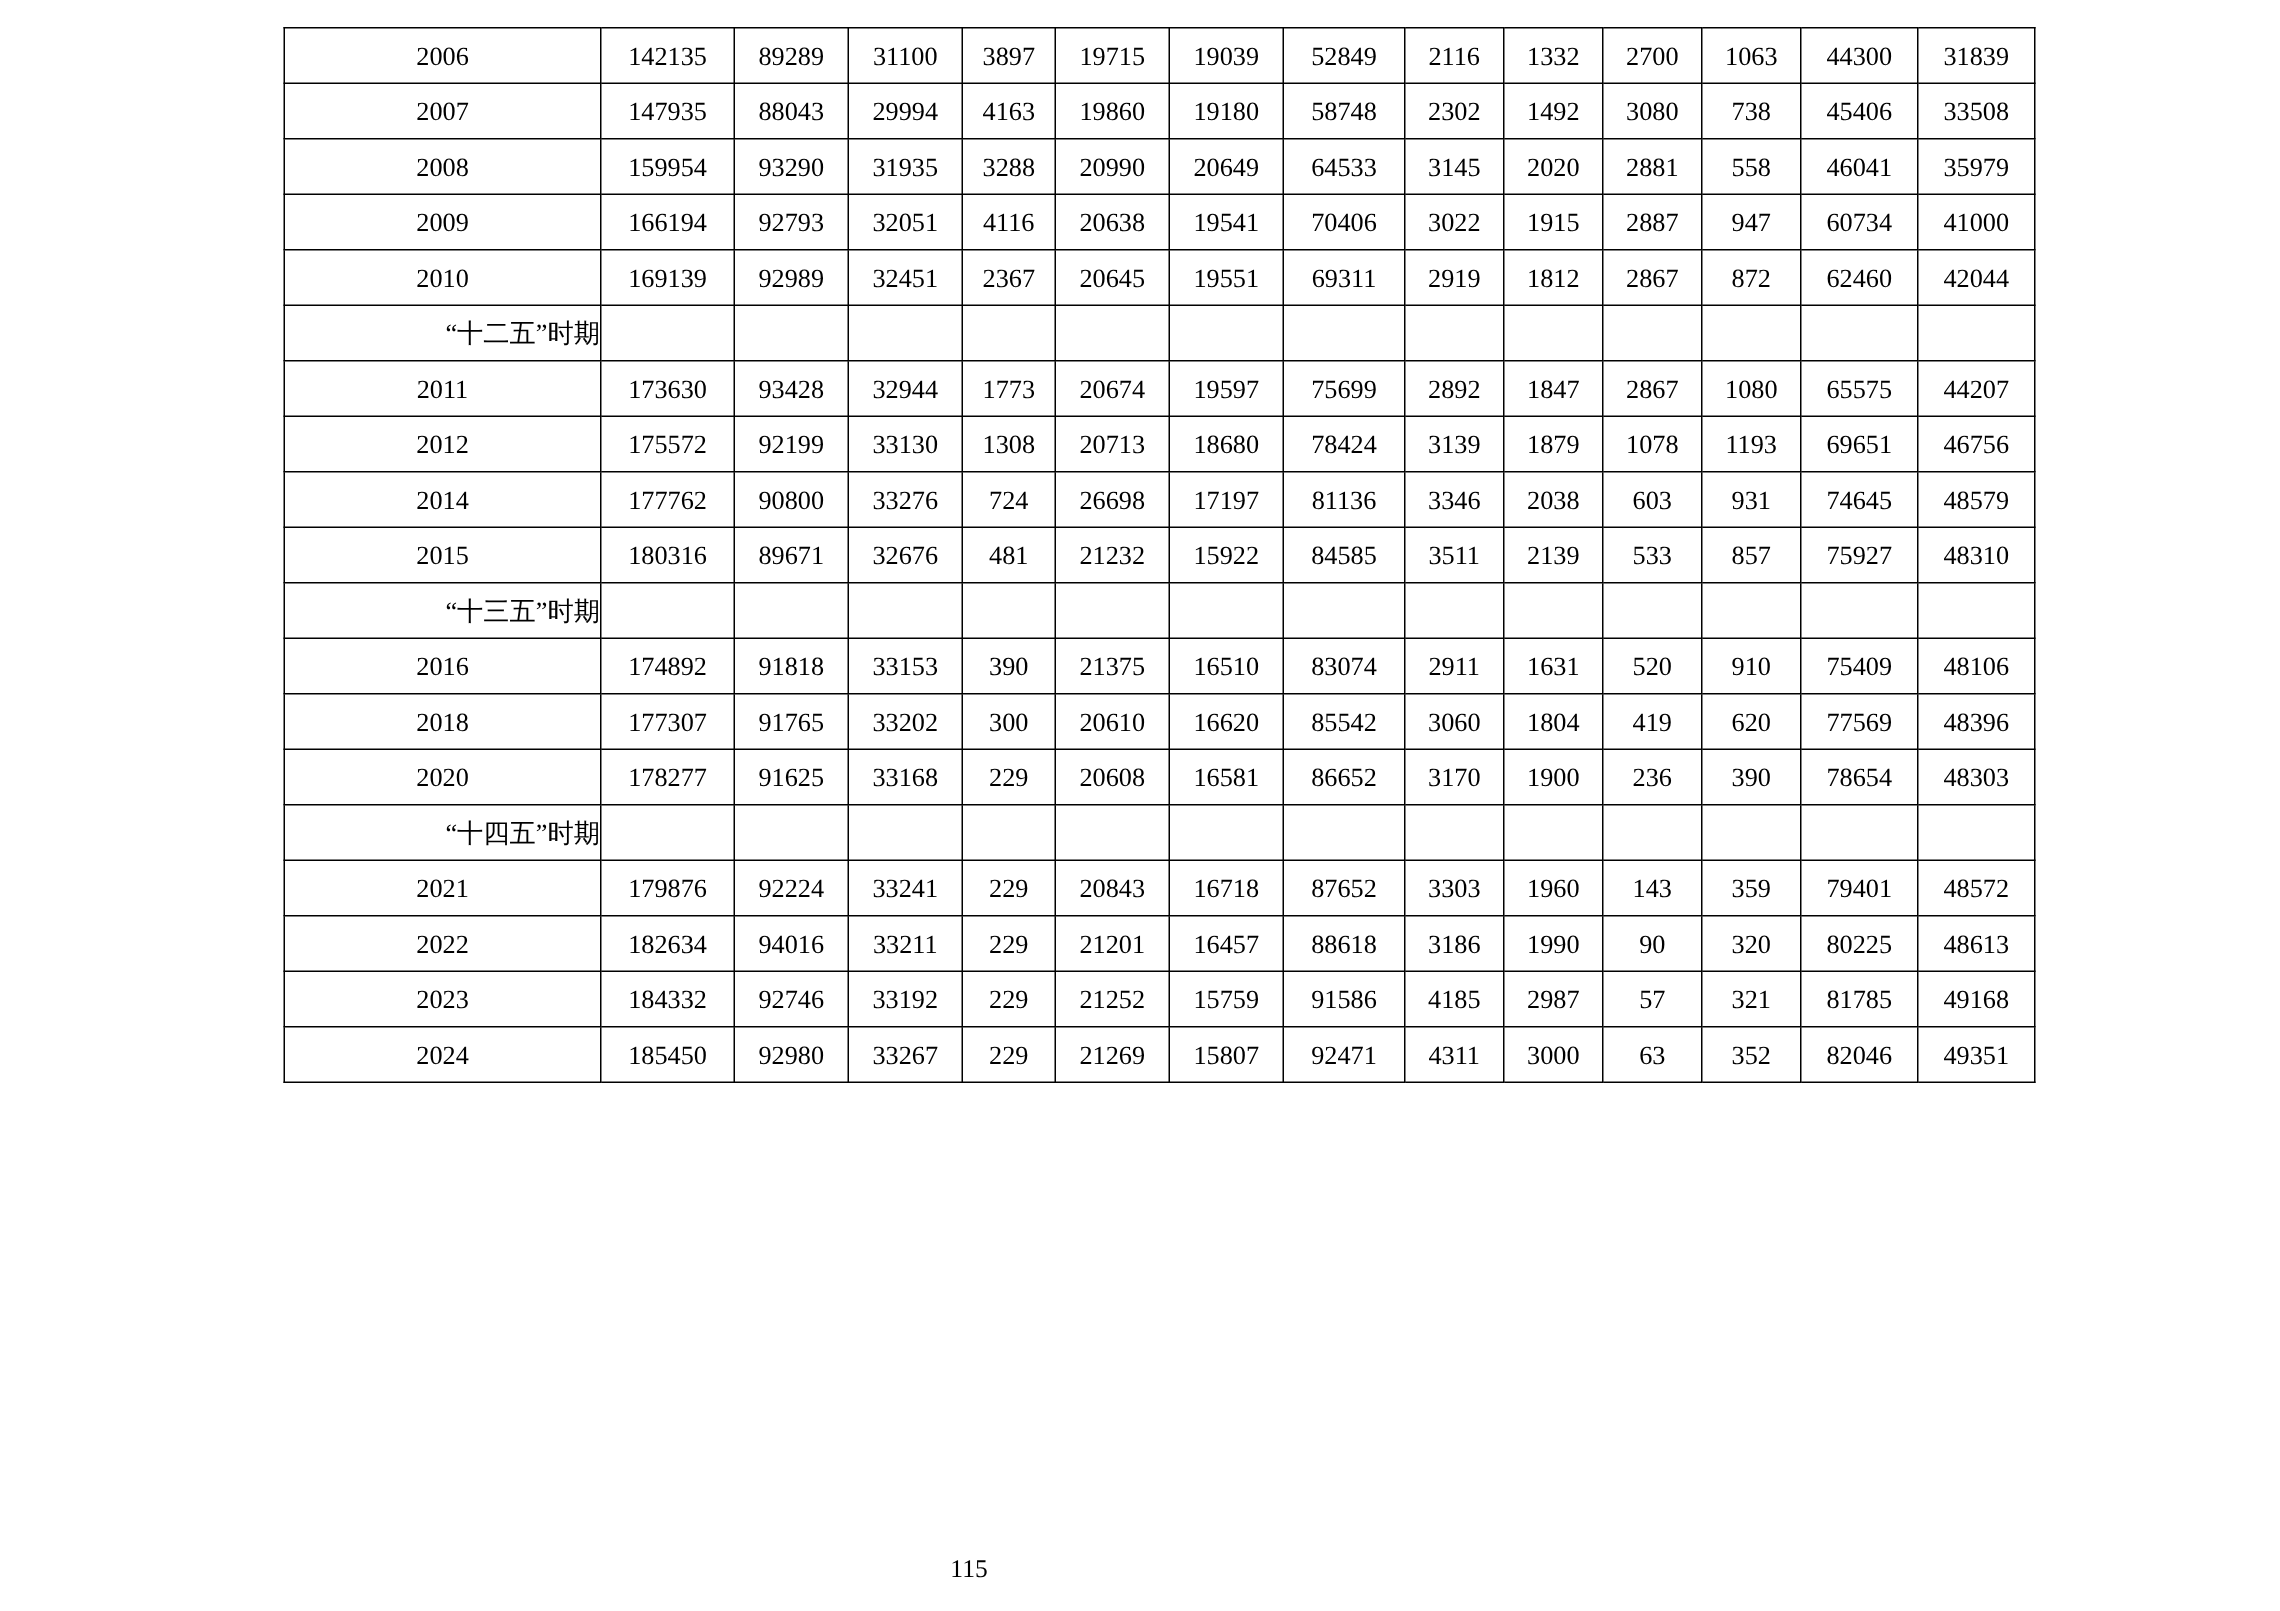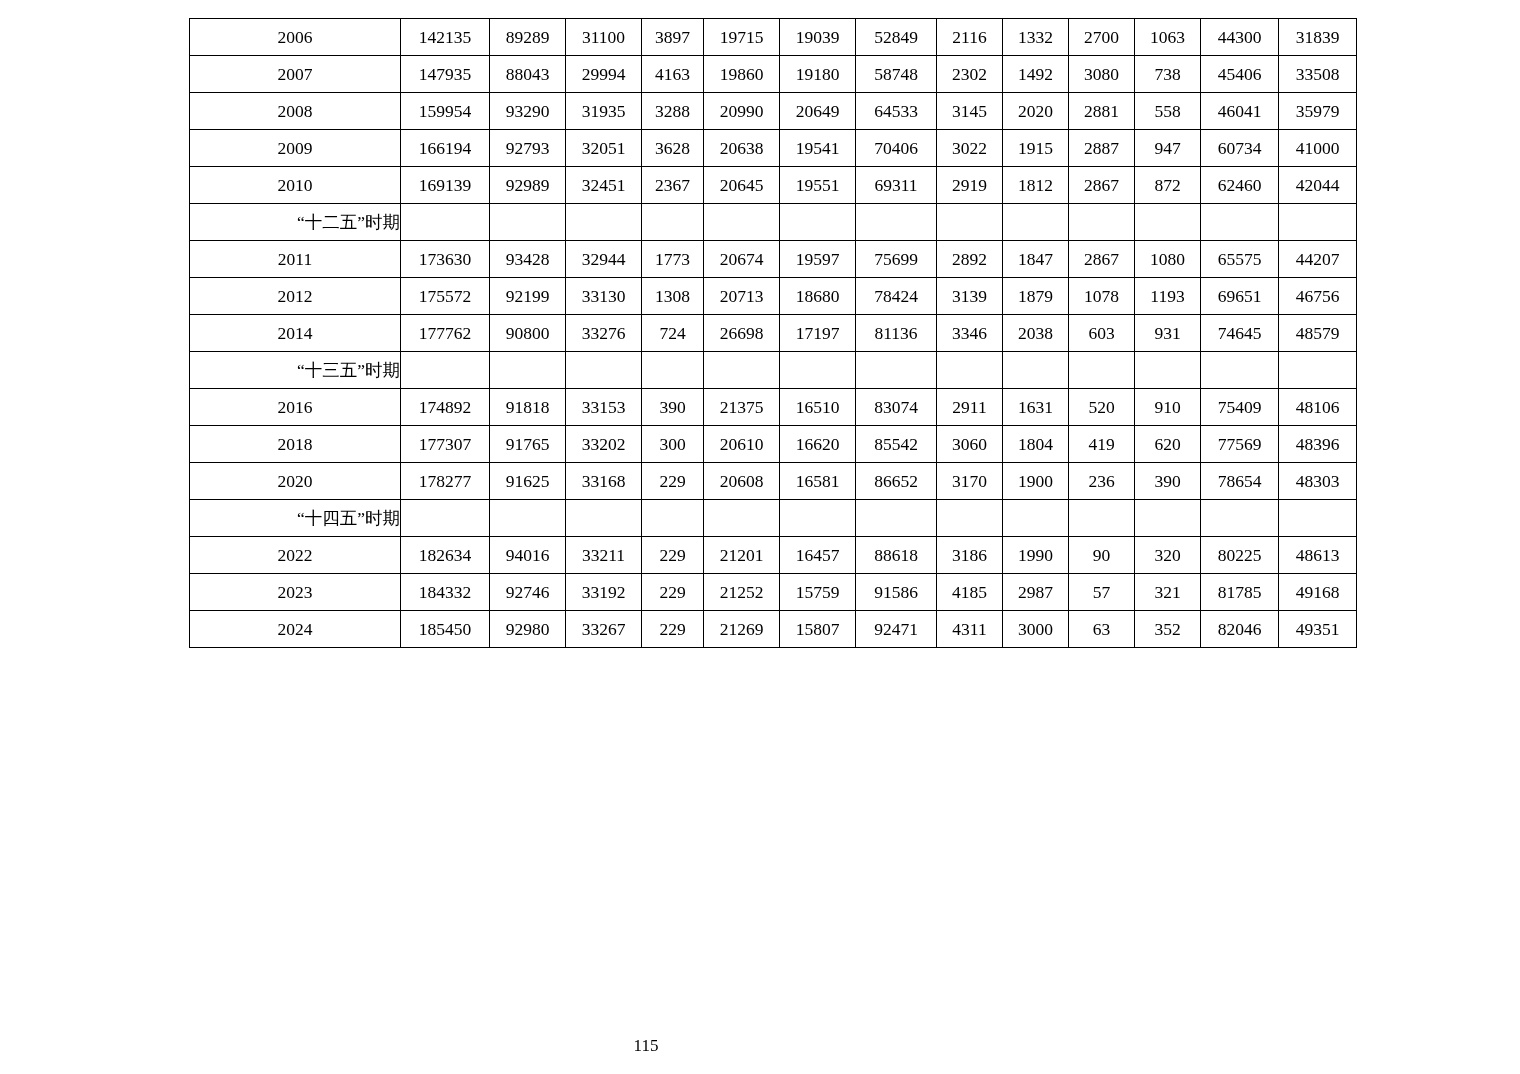--- a/index.html
+++ b/index.html
@@ -164,21 +164,21 @@
             <td class="num center">2881</td>
             <td class="num center">558</td>
             <td class="num">46041</td>
             <td class="num">35979</td>
           </tr>
           <tr>
             <td class="label">2009</td>
             <td class="num">166194</td>
             <td class="num">92793</td>
             <td class="num">32051</td>
-            <td class="num center">3628</td>
+            <td class="num center">4116</td>
             <td class="num">20638</td>
             <td class="num">19541</td>
             <td class="num">70406</td>
             <td class="num center">3022</td>
             <td class="num center">1915</td>
             <td class="num center">2887</td>
             <td class="num center">947</td>
             <td class="num">60734</td>
             <td class="num">41000</td>
           </tr>
@@ -254,20 +254,36 @@
             <td class="num center">724</td>
             <td class="num">26698</td>
             <td class="num">17197</td>
             <td class="num">81136</td>
             <td class="num center">3346</td>
             <td class="num center">2038</td>
             <td class="num center">603</td>
             <td class="num center">931</td>
             <td class="num">74645</td>
             <td class="num">48579</td>
+          </tr>
+          <tr class="row-tall">
+            <td class="label">2015</td>
+            <td class="num">180316</td>
+            <td class="num">89671</td>
+            <td class="num">32676</td>
+            <td class="num center">481</td>
+            <td class="num">21232</td>
+            <td class="num">15922</td>
+            <td class="num">84585</td>
+            <td class="num center">3511</td>
+            <td class="num center">2139</td>
+            <td class="num center">533</td>
+            <td class="num center">857</td>
+            <td class="num">75927</td>
+            <td class="num">48310</td>
           </tr>
           <tr>
             <td class="label period">“十三五”时期</td>
             <td class="empty"></td>
             <td class="empty"></td>
             <td class="empty"></td>
             <td class="empty"></td>
             <td class="empty"></td>
             <td class="empty"></td>
             <td class="empty"></td>
@@ -336,20 +352,36 @@
             <td class="empty"></td>
             <td class="empty"></td>
             <td class="empty"></td>
             <td class="empty"></td>
             <td class="empty"></td>
             <td class="empty"></td>
             <td class="empty"></td>
             <td class="empty"></td>
           </tr>
           <tr class="row-tall">
+            <td class="label">2021</td>
+            <td class="num">179876</td>
+            <td class="num">92224</td>
+            <td class="num">33241</td>
+            <td class="num center">229</td>
+            <td class="num">20843</td>
+            <td class="num">16718</td>
+            <td class="num">87652</td>
+            <td class="num center">3303</td>
+            <td class="num center">1960</td>
+            <td class="num center">143</td>
+            <td class="num center">359</td>
+            <td class="num">79401</td>
+            <td class="num">48572</td>
+          </tr>
+          <tr class="row-tall">
             <td class="label">2022</td>
             <td class="num">182634</td>
             <td class="num">94016</td>
             <td class="num">33211</td>
             <td class="num center">229</td>
             <td class="num">21201</td>
             <td class="num">16457</td>
             <td class="num">88618</td>
             <td class="num center">3186</td>
             <td class="num center">1990</td>

